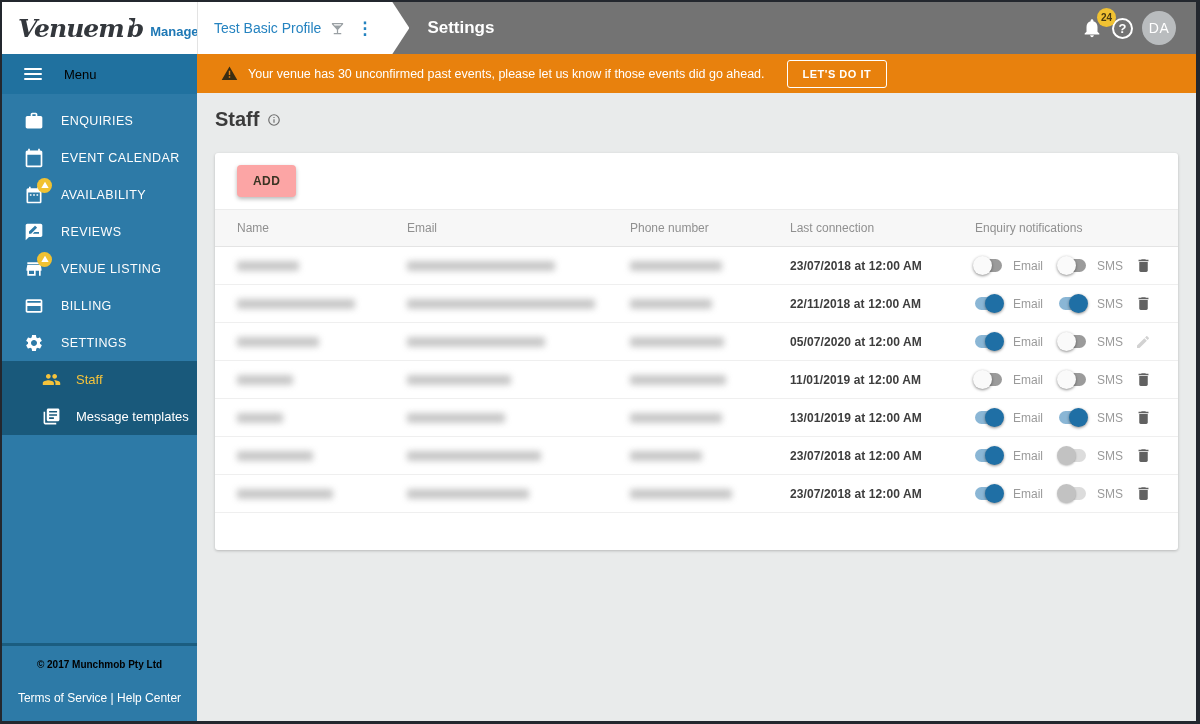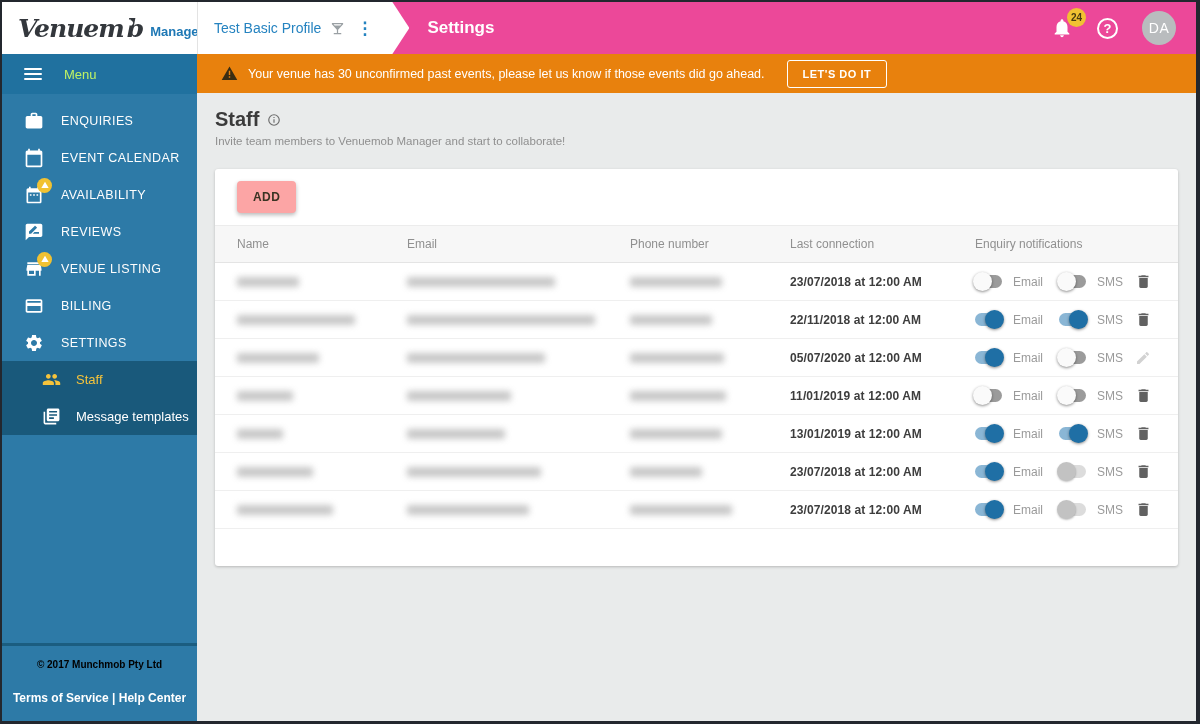--- a/index.html
+++ b/index.html
@@ -2,68 +2,68 @@
 <html><head>
 <meta charset="utf-8">
 <style>
   * { margin:0; padding:0; box-sizing:border-box; }
   html,body { width:1200px; height:724px; font-family:"Liberation Sans", sans-serif; }
   .window {
     position:relative; width:1200px; height:724px; background:#e9ebeb;
     border:2px solid #23272e; border-right-width:4px; border-bottom-width:3px; overflow:hidden;
   }
   
-  .topbar { position:absolute; top:0; left:0; right:0; height:52px; background:#ec4899; display:flex; align-items:stretch; }
+  .topbar { position:absolute; top:0; left:0; right:0; height:52px; background:#737373; display:flex; align-items:stretch; }
   .logo-box { width:195px; background:#ffffff; display:flex; align-items:center; padding-left:16px; flex:0 0 auto; }
   .logo-main { font-family:"DejaVu Serif", serif; font-style:italic; font-weight:bold; font-size:25px; color:#33373c; letter-spacing:-1px; }
   .logo-pin { display:inline-block; width:13px; height:13px; background:#2a9ad1; border-radius:50% 50% 50% 0; transform:rotate(-45deg); position:relative; margin:0 1px 0 2px; top:-1px; }
   .logo-pin::after { content:""; position:absolute; width:5px; height:5px; background:#fff; border-radius:50%; top:4px; left:4px; }
   .logo-badge { font-size:13px; font-weight:bold; color:#1e78b5; margin-left:7px; position:relative; top:3px; }
   .breadcrumb { background:#ffffff; display:flex; align-items:center; padding:0 34px 0 16px; gap:9px;
     clip-path:polygon(0 0, calc(100% - 17px) 0, 100% 50%, calc(100% - 17px) 100%, 0 100%); border-left:1px solid #e3e3e3; }
   .profile-name { color:#2583c0; font-size:14px; white-space:nowrap; }
   .glass-ic { color:#9aa0a4; display:flex; }
   .kebab { color:#2583c0; font-size:17px; font-weight:bold; line-height:1; padding:0 2px; cursor:pointer; }
   .page-title { color:#ffffff; font-size:17px; font-weight:bold; align-self:center; margin-left:18px; }
-  .topbar-right { margin-left:auto; display:flex; align-items:center; gap:24px; padding-right:20px; }
+  .topbar-right { margin-left:auto; display:flex; align-items:center; gap:9px; padding-right:20px; }
   .bell-wrap { position:relative; color:#fff; display:flex; }
   .bell-badge { position:absolute; top:-9px; right:-13px; min-width:19px; height:19px; border-radius:50%; background:#f1c232;
     color:#4a3b10; font-size:10px; font-weight:bold; display:flex; align-items:center; justify-content:center; }
   .help-circle { width:21px; height:21px; border:2px solid #fff; border-radius:50%; color:#fff; font-size:13px; font-weight:bold;
     display:flex; align-items:center; justify-content:center; }
   .avatar { width:34px; height:34px; border-radius:50%; background:#b9bcbe; color:#ffffff; font-size:14px;
     display:flex; align-items:center; justify-content:center; letter-spacing:.5px; }
   
   .banner { position:absolute; top:52px; left:195px; right:0; height:39px; background:#e8810d; display:flex; align-items:center; padding-left:24px; }
   .warn-ic { color:#3a2d13; display:flex; margin-right:10px; }
   .banner-text { color:#ffffff; font-size:12.5px; }
   .banner-btn { margin-left:22px; border:1px solid #ffffff; border-radius:3px; background:transparent; color:#ffffff;
     font-family:inherit; font-size:11px; font-weight:bold; letter-spacing:.5px; padding:7px 15px; cursor:pointer; }
   
   .sidebar { position:absolute; top:52px; left:0; width:195px; bottom:0; background:#2d7aa7; display:flex; flex-direction:column; }
   .menu-strip { height:40px; background:#20719f; display:flex; align-items:center; padding-left:22px; gap:22px; flex:0 0 auto; cursor:pointer; }
   .hamburger { width:18px; display:flex; flex-direction:column; gap:3px; }
   .hamburger span { display:block; height:2px; background:#fff; border-radius:1px; }
-  .menu-label { color:#bef264; font-size:13px; }
+  .menu-label { color:#000000; font-size:13px; }
   .nav { padding-top:8px; flex:0 0 auto; }
   .nav-item { height:37px; display:flex; align-items:center; padding-left:22px; gap:17px; cursor:pointer; }
   .nav-item .nic { position:relative; color:#ffffff; display:flex; }
   .nav-item .nlabel { color:#fdfdfd; font-size:12.5px; letter-spacing:.4px; }
   .nav-badge { position:absolute; top:-7px; right:-8px; width:15px; height:15px; border-radius:50%; background:#f1c232;
     display:flex; align-items:center; justify-content:center; }
   .nav-badge svg { width:8px; height:8px; color:#ffffff; }
   .submenu { background:#19597b; padding:0; flex:0 0 auto; }
   .sub-item { height:37px; display:flex; align-items:center; padding-left:40px; gap:15px; cursor:pointer; }
   .sub-item .nic { color:#ffffff; display:flex; }
   .sub-item .nlabel { color:#ffffff; font-size:13px; }
   .sub-item.active .nic, .sub-item.active .nlabel { color:#f5c33b; }
   .side-spacer { flex:1 1 auto; }
   .side-footer { flex:0 0 auto; border-top:3px solid #1b5d80; padding:13px 6px 16px; text-align:center; }
   .foot-line1 { color:#000000; font-size:10px; font-weight:bold; margin-bottom:16px; }
-  .foot-line2 { color:#ffffff; font-size:12px; font-weight:bold;margin-top:21px; }
+  .foot-line2 { color:#ffffff; font-size:12px; font-weight:normal;margin-top:21px; }
   .foot-line2 span { cursor:pointer; }
   
   .main { position:absolute; top:91px; left:195px; right:0; bottom:0; background:#e9ebeb; padding:15px 16px 0 18px; }
   .title-row { display:flex; align-items:center; gap:8px; }
   .main-title { font-size:20px; font-weight:bold; color:#3b3b3b; }
   .info-ic { color:#6d6d6d; display:flex; }
   .main-subtitle { font-size:11.5px; color:#8f8f8f; margin-top:4px; }
   .card { margin-top:22px; width:963px; background:#ffffff; border-radius:3px; box-shadow:0 1px 3px rgba(0,0,0,.22); padding-bottom:37px; }
   .add-row { padding:12px 22px; }
   .add-btn { background:#fca5a5; border:none; border-radius:4px; padding:9px 16px; font-family:inherit; font-size:12px;
@@ -239,21 +239,20 @@
     <div class="title-row">
       <h2 class="main-title">Staff</h2>
       <span class="info-ic">
         <svg width="14" height="14" viewBox="0 0 24 24" fill="none" stroke="currentColor" stroke-width="2">
             <circle cx="12" cy="12" r="9"></circle>
             <line x1="12" y1="10.5" x2="12" y2="16.5"></line>
             <line x1="12" y1="7" x2="12" y2="8.5"></line>
           </svg>
       </span>
     </div>
-    <p class="main-subtitle">Invite team members to Venuemob Manager and start to collaborate!</p>
 
     <section class="card">
       <div class="add-row">
         <button class="add-btn">ADD</button>
       </div>
       <div class="grid thead">
         <div class="th">Name</div>
         <div class="th">Email</div>
         <div class="th">Phone number</div>
         <div class="th">Last connection</div>

